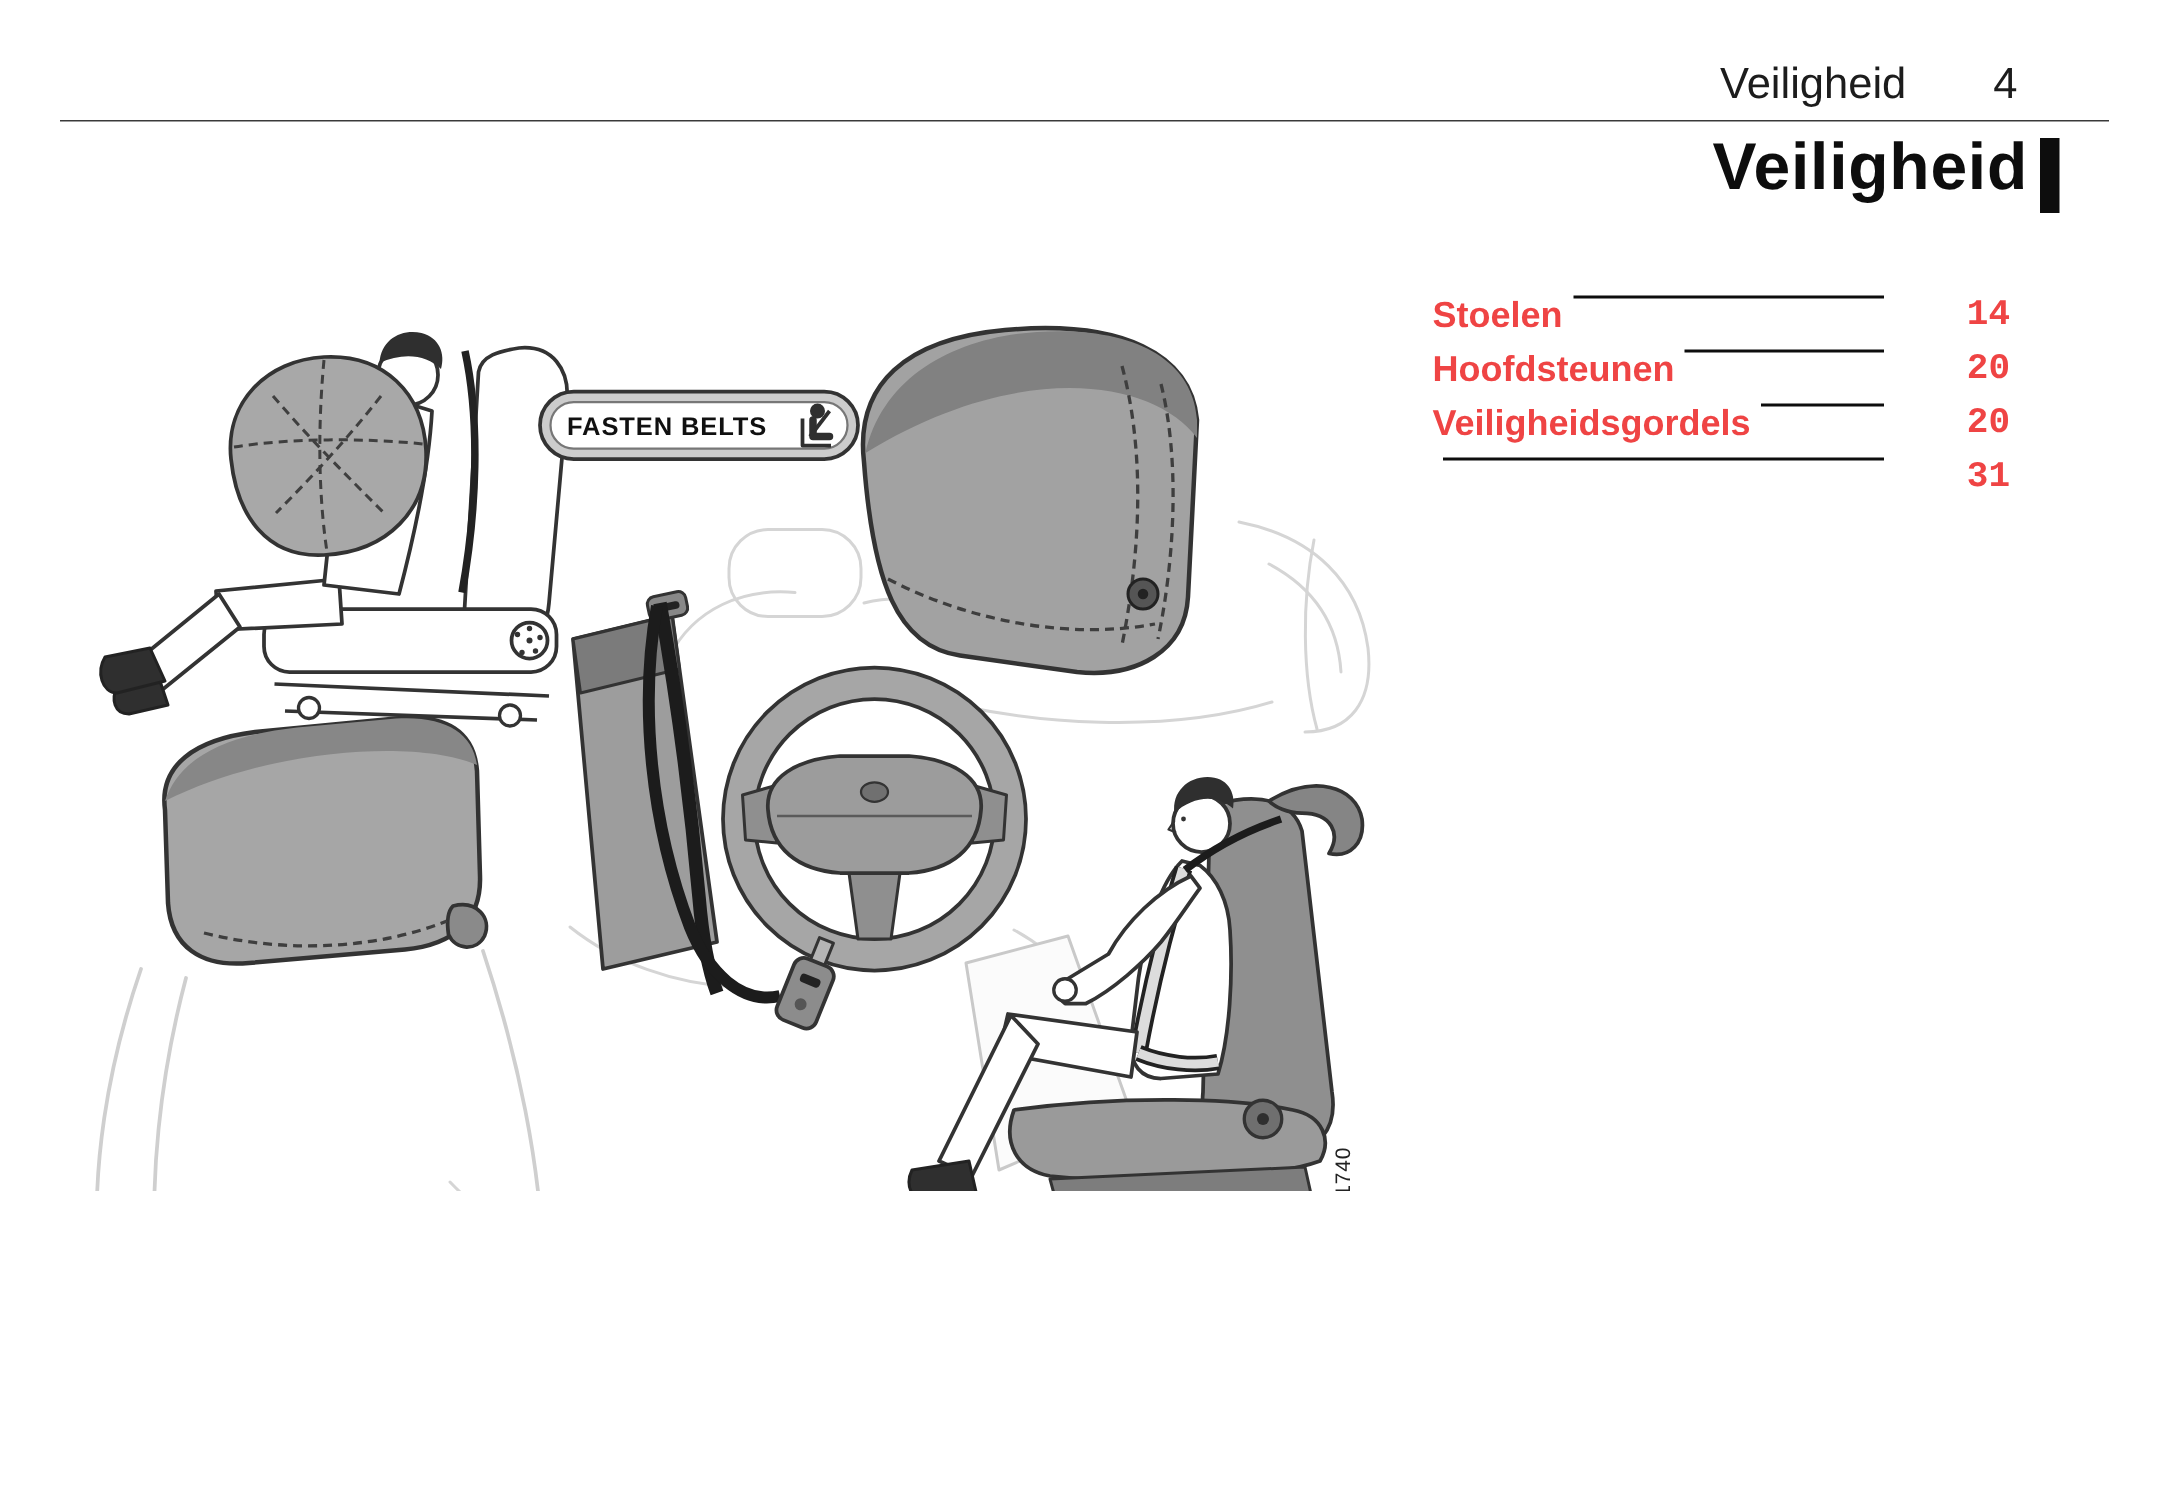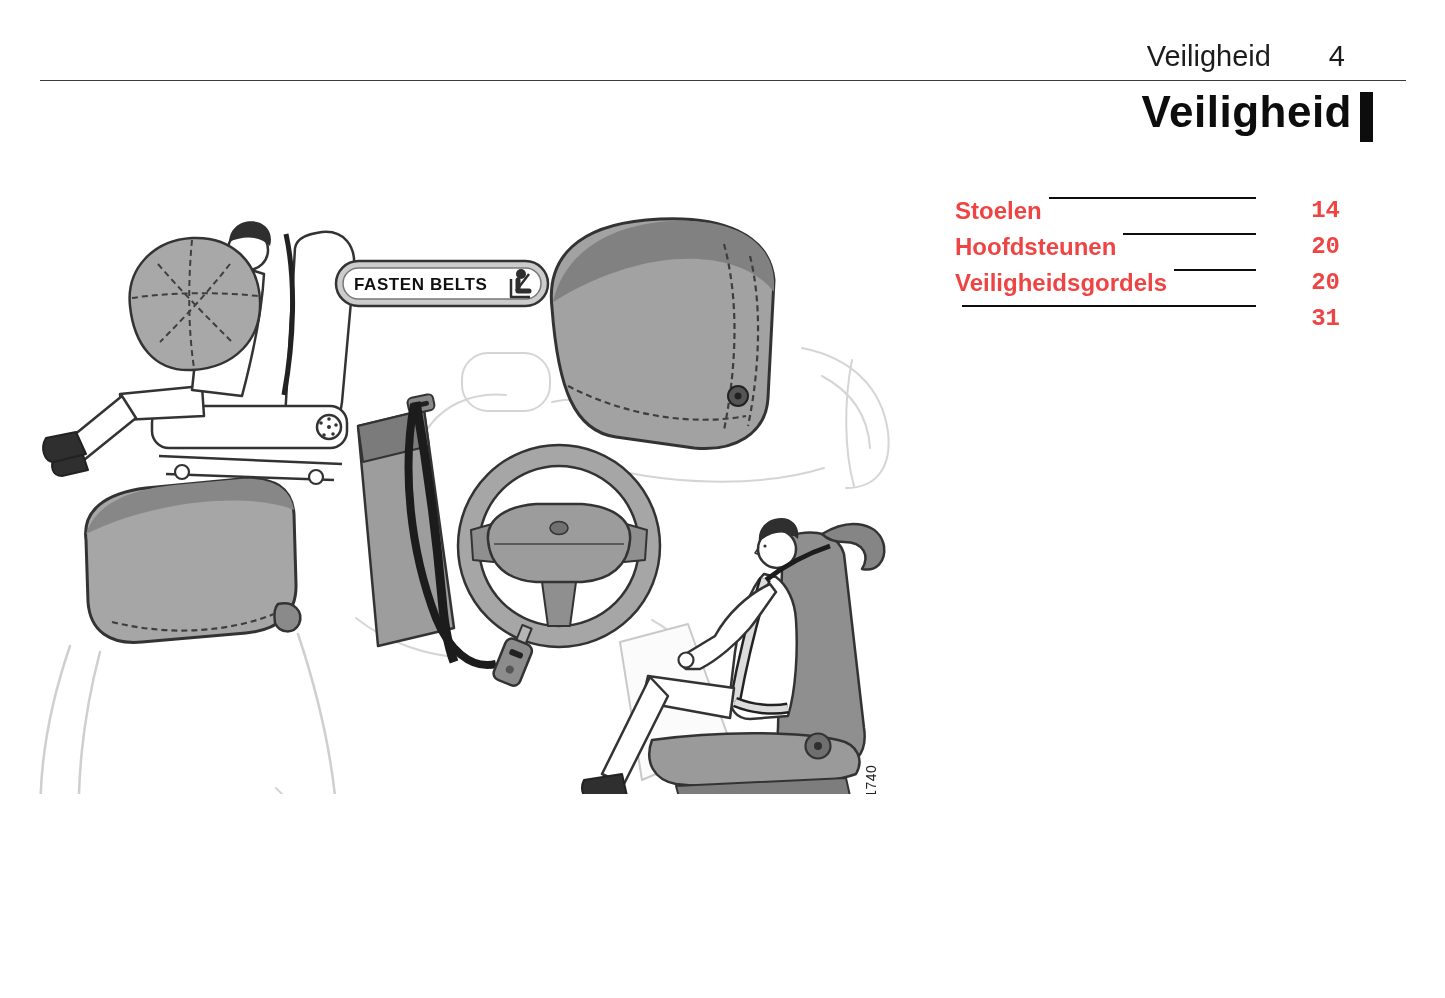--- a/index.html
+++ b/index.html
@@ -68,21 +68,21 @@
   .toc-label { white-space: nowrap; }
   .toc-leader {
     flex: 1;
     min-width: 16px;
     border-bottom: 2.5px solid #0d0d0d;
     margin: 0 48px 5px 7px;
   }
   .toc-page { width: 36px; text-align: right; font-family: Liberation Mono, monospace; }
   .figure {
     position: absolute;
-    left: 24px;
+    left: 48px;
     top: 190px;
     width: 880px;
     height: 680px;
   }
   .figure svg { width: 100%; height: 100%; display: block; }
   .badge-text {
     font-family: "Liberation Sans", sans-serif;
     font-weight: bold;
     font-size: 17px;
     letter-spacing: 0.6px;

